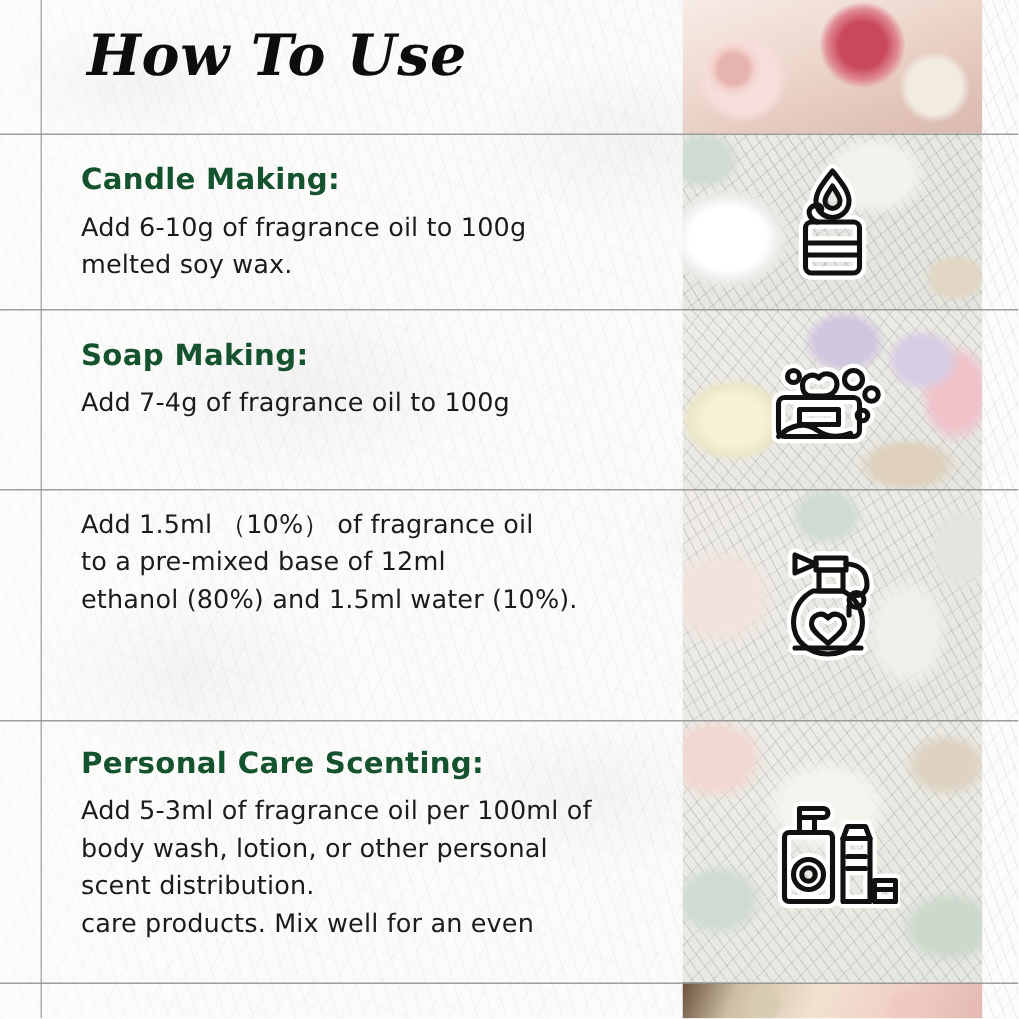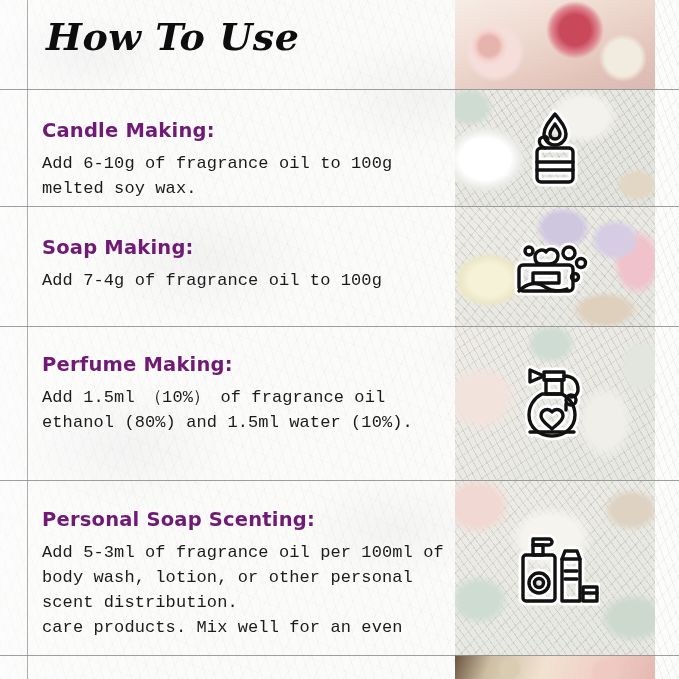--- a/index.html
+++ b/index.html
@@ -110,42 +110,42 @@
       repeating-linear-gradient(70deg, rgba(130,134,134,.10) 0 1px, rgba(0,0,0,0) 1px 7px),
       repeating-linear-gradient(-50deg, rgba(130,134,134,.07) 0 1px, rgba(0,0,0,0) 1px 11px),
       #fcfcfb;
   }
 
   
   .vrule{position:absolute;left:27px;top:0;width:1px;height:679px;background:#9a9a9a;opacity:.8;}
   .hrule{position:absolute;left:0;width:679px;height:1px;background:#8d8d8d;opacity:.85;}
 
   
-  .content{position:absolute;left:4px;top:0;width:409px;height:679px;}
+  .content{position:absolute;left:16px;top:0;width:409px;height:679px;}
 
   .title{
     position:absolute;left:42px;top:14px;
     font-family:"DejaVu Serif", serif;
     font-style:italic;font-weight:700;
     font-size:38px;letter-spacing:.5px;color:#0d0d0d;
     white-space:nowrap;
   }
 
   .section{position:absolute;left:38px;width:410px;}
   .sec-title{
     font-family:"DejaVu Sans", sans-serif;
-    font-weight:700;font-size:19.5px;color:#701a75;
-    letter-spacing:.2px;margin:15px 0 9px 0;white-space:nowrap;
+    font-weight:700;font-size:19.5px;color:#14532d;
+    letter-spacing:.2px;margin:4px 0 9px 0;white-space:nowrap;
   }
   .sec-body{
     font-family:"DejaVu Sans", sans-serif;
     font-weight:400;font-size:17px;color:#1b1b1b;
     line-height:1.48;letter-spacing:.1px;margin:0;
   }
-  .sec-body .ln{display:block;white-space:nowrap;font-family:Liberation Mono, monospace;}
+  .sec-body .ln{display:block;white-space:nowrap;}
 
   .s1{top:104px;} .s2{top:221px;} .s3{top:338px;} .s4{top:493px;}
 
   
   .icon-wrap{position:absolute;left:0;width:200px;display:flex;align-items:center;justify-content:center;}
   .i1{top:89px;height:117px;} .i2{top:206px;height:120px;}
   .i3{top:326px;height:154px;} .i4{top:480px;height:175px;}
   .icon-svg{display:block;}
   .icon-svg .hl{fill:none;stroke:#ffffff;stroke-width:9;stroke-linecap:round;stroke-linejoin:round;}
   .icon-svg .st{fill:none;stroke:#111111;stroke-width:3.4;stroke-linecap:round;stroke-linejoin:round;}
@@ -281,29 +281,29 @@
     </div>
 
     <div class="section s2">
       <p class="sec-title">Soap Making:</p>
       <p class="sec-body">
         <span class="ln">Add 7-4g of fragrance oil to 100g</span>
       </p>
     </div>
 
     <div class="section s3">
-      <p class="sec-title">Perfume Making:</p>
       <p class="sec-body">
         <span class="ln">Add 1.5ml （10%） of fragrance oil</span>
+        <span class="ln">to a pre-mixed base of 12ml</span>
         <span class="ln">ethanol (80%) and 1.5ml water (10%).</span>
       </p>
     </div>
 
     <div class="section s4">
-      <p class="sec-title">Personal Soap Scenting:</p>
+      <p class="sec-title">Personal Care Scenting:</p>
       <p class="sec-body">
         <span class="ln">Add 5-3ml of fragrance oil per 100ml of</span>
         <span class="ln">body wash, lotion, or other personal</span>
         <span class="ln">scent distribution.</span>
         <span class="ln">care products. Mix well for an even</span>
       </p>
     </div>
 
   </div>
 </div>

